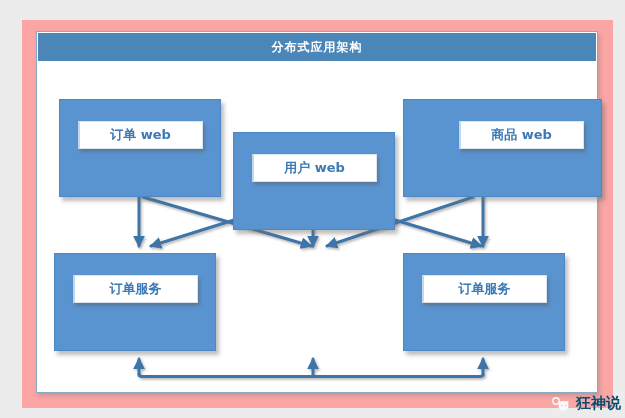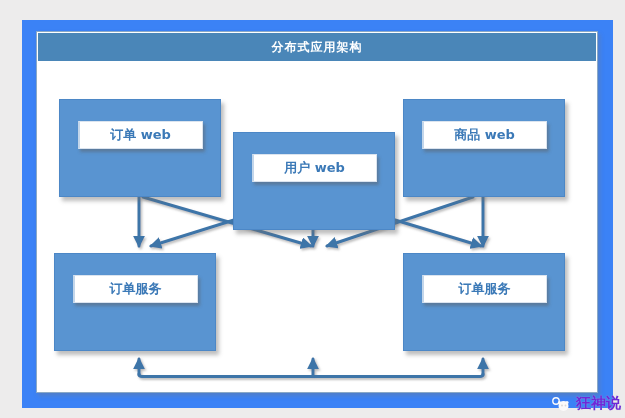--- a/index.html
+++ b/index.html
@@ -1,36 +1,36 @@
 <!DOCTYPE html>
 <html><head>
 <meta charset="utf-8">
 <style>
   html,body{margin:0;padding:0;}
   body{font-family:"DejaVu Sans","Liberation Sans",sans-serif;}
   .page{position:relative;width:625px;height:418px;background:#edecec;overflow:hidden;}
-  .card{position:absolute;left:22px;top:20px;width:591px;height:388px;background:#3b82f6;}
+  .card{position:absolute;left:22px;top:20px;width:591px;height:388px;background:#fca5a5;}
   .panel{position:absolute;left:14px;top:11px;width:560px;height:360px;background:#ffffff;
          border:1px solid #8aa9c7;box-shadow:2px 3px 4px rgba(120,120,120,.35);}
   .panel-header{position:absolute;left:1px;top:1px;right:1px;height:28px;background:#4a86b8;
          display:flex;align-items:center;justify-content:center;}
   .panel-title{color:#ffffff;font-size:12px;font-weight:bold;letter-spacing:1px;}
   .panel-body{position:absolute;left:0;top:29px;width:560px;height:331px;}
   .arrow-layer{position:absolute;left:0;top:0;width:560px;height:331px;}
   .node{position:absolute;width:160px;height:96px;background:#5994d1;border:1px solid #4c87c6;
         box-shadow:3px 4px 4px rgba(110,110,110,.45);}
   .node .plate{width:122px;height:26px;margin:21px auto 0 auto;background:#ffffff;
         border:1px solid #dbe4ef;border-left:2px solid #c3d6ea;
         box-shadow:2px 3px 3px rgba(90,90,90,.45);
         display:flex;align-items:center;justify-content:center;}
   .node .plate span{font-size:13px;font-weight:bold;color:#3b79b7;white-space:nowrap;}
-  .n-w1{left:22px;top:38px;}  .n-w2{left:196px;top:38px;margin-top:33px;}  .n-w3{left:366px;top:38px;}
+  .n-w1{left:22px;top:38px;}  .n-w2{left:196px;top:38px;margin-top:33px;}  .n-w3{left:366px;top:38px;padding-left:37px;}
   .n-s1{left:17px;top:192px;} .n-s2{left:196px;top:192px;} .n-s3{left:366px;top:192px;}
   .watermark{position:absolute;right:4px;bottom:5px;display:flex;align-items:center;gap:4px;
-        color:#6d28d9;font-size:15px;font-weight:bold;text-shadow:0 0 1px rgba(200,200,200,.8);}
+        color:#0c4a6e;font-size:15px;font-weight:bold;text-shadow:0 0 1px rgba(200,200,200,.8);}
 </style>
 </head>
 <body>
 
 <div class="page">
   <div class="card">
     <div class="panel">
 
       <div class="panel-header">
         <span class="panel-title">分布式应用架构</span>

